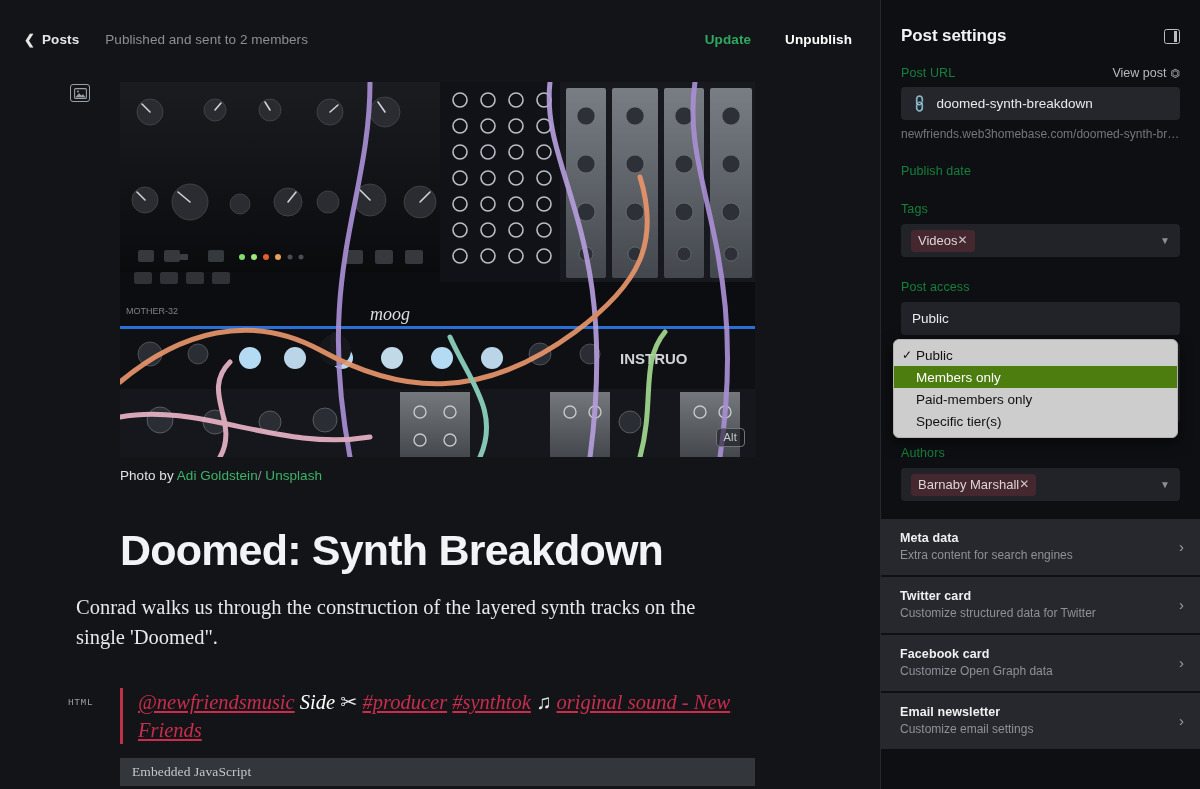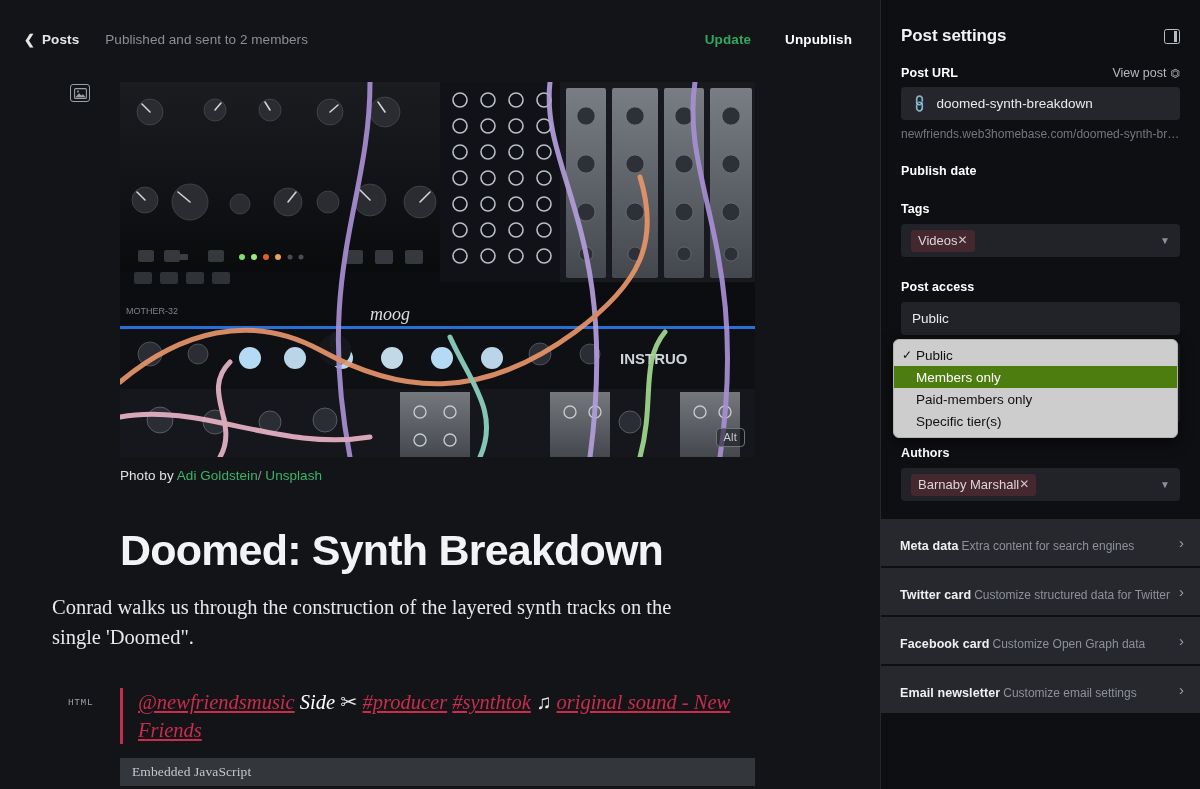--- a/index.html
+++ b/index.html
@@ -93,21 +93,21 @@
   .caption .sep { color: #8b8f96; }
 
   .post-title {
     margin: 43px 0 0 120px;
     width: 660px;
     font-size: 43px; line-height: 1.12;
     font-weight: 700; color: #f2f3f4;
     letter-spacing: -.8px;
   }
   .post-excerpt {
-    margin: 18px 0 0 52px;
+    margin: 18px 0 0 76px;
     width: 642px;
     font-family: "Liberation Serif", serif;
     font-size: 20.5px; line-height: 1.48;
     color: #e7e8ea;
   }
 
   
   .html-block {
     margin: 35px 0 0 0;
     position: relative;
@@ -163,21 +163,21 @@
     position: relative; cursor: pointer;
   }
   .sb-panel-icon::after {
     content:''; position:absolute; right:2px; top:1px; bottom:1px; width:3.5px;
     background:#b9bec4;
   }
 
   .sb-body { padding: 0 20px; }
   .fld { margin-top: 20px; }
   .fld-row { display: flex; align-items: baseline; }
-  .fld-label { font-size: 12.5px; font-weight: 700; color: #ffffff; letter-spacing: .1px; }
+  .fld-label { font-size: 12.5px; font-weight: 400; color: #15803d; letter-spacing: .1px; }
   .view-post {
     margin-left: auto; font-size: 12.5px; color: #b5babf;
     display: flex; align-items: center; gap: 4px; cursor: pointer;
   }
   .ext-icon { font-size: 11px; }
 
   .input {
     margin-top: 7px;
     height: 33px; background: #24262b; border-radius: 4px;
     display: flex; align-items: center; padding: 0 11px;
@@ -255,21 +255,21 @@
 
   
   .sb-list { margin-top: 18px; }
   .sb-list-item {
     background: #26282d;
     margin-bottom: 2px;
     padding: 12px 16px 13px 19px;
     display: flex; align-items: center;
     cursor: pointer;
   }
-  .sb-li-txt { display: flex; flex-direction: row; gap: 3px; margin-top: 8px; }
+  .sb-li-txt { display: flex; flex-direction: column; gap: 3px; }
   .sb-li-title { font-size: 12.5px; font-weight: 700; color: #eef0f1; letter-spacing: .1px; }
   .sb-li-sub { font-size: 12px; color: #8d9198; }
   .sb-li-chev { margin-left: auto; color: #9aa0a8; font-size: 15px; font-weight: 300; }
 </style>
 </head>
 <body>
 
 <div class="editor-pane">
 
   <div class="editor-topbar">

